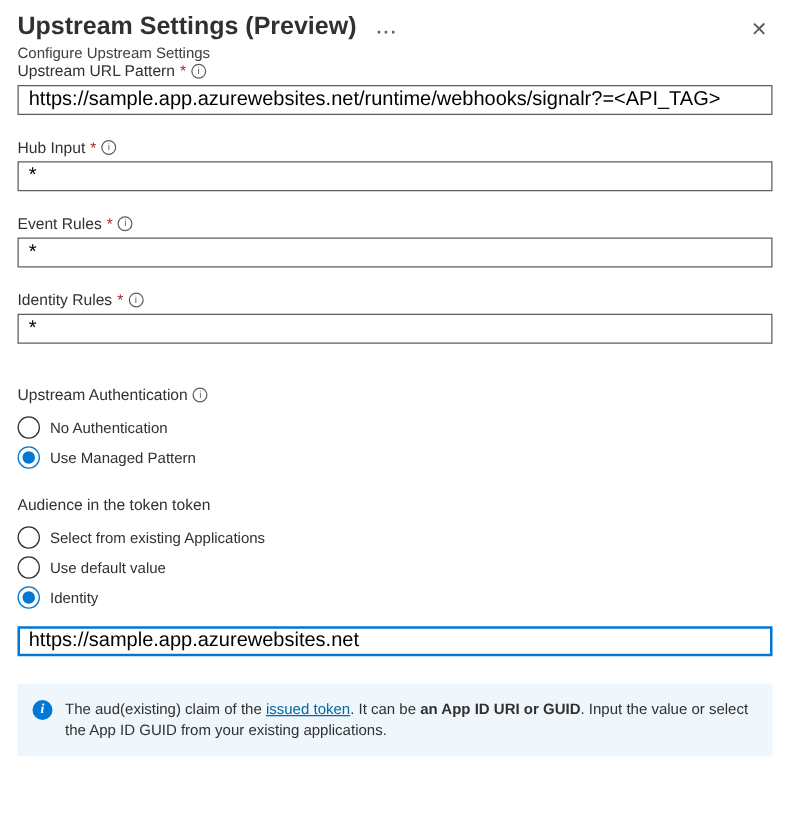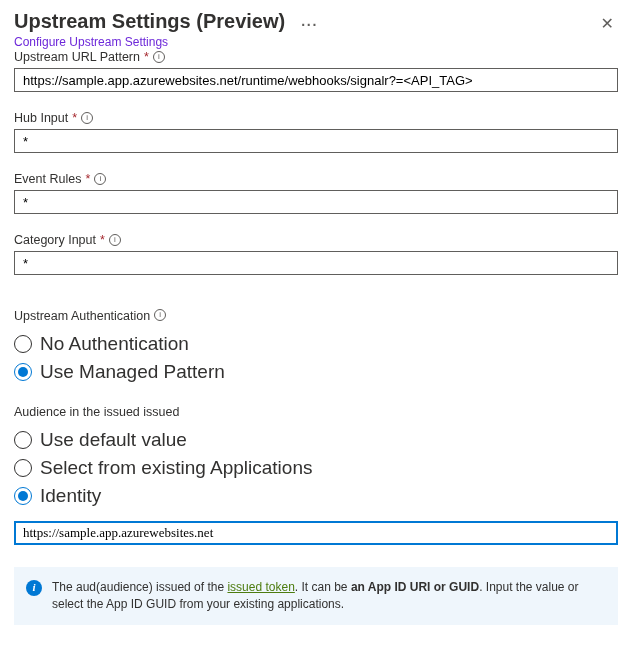--- a/index.html
+++ b/index.html
@@ -32,21 +32,21 @@
     letter-spacing: 1px;
   }
   .close-icon {
     font-size: 16px;
     color: #605e5c;
     cursor: pointer;
     padding: 4px;
   }
   .subtitle {
     font-size: 12px;
-    color: #6d28d9;
+    color: #404040;
     margin-top: 2px;
   }
   .form { }
   .field { margin-bottom: 18px; }
   .field-label {
     font-size: 12.5px;
     color: #323130;
     display: inline-flex;
     align-items: center;
     gap: 4px;
@@ -63,21 +63,21 @@
     border-radius: 50%;
     font-size: 8px;
     color: #605e5c;
     line-height: 1;
     cursor: pointer;
   }
   .text-input {
     width: 100%;
     border: 1px solid #605e5c;
     padding: 4px 8px;
-    font-size: 13px;
+    font-size: 16px;
     font-family: inherit;
     height: 24px;
     outline: none;
   }
   .text-input.focused {
     border: 2px solid #0078d4;
     padding: 3px 7px;
   }
   .radio-group { margin-top: 2px; }
   .radio-row {
@@ -98,27 +98,28 @@
     flex-shrink: 0;
   }
   .radio.checked { border-color: #0078d4; }
   .radio.checked::after {
     content: "";
     width: 10px;
     height: 10px;
     background: #0078d4;
     border-radius: 50%;
   }
-  .radio-label { font-size: 19px; }
+  .radio-label { font-size: 12px; }
   .section-label {
     font-size: 12.5px;
     color: #323130;
     margin-top: 16px;
     margin-bottom: 4px;
     display: inline-flex;
+    align-items: center;
     gap: 4px;
   }
   .info-box {
     background: #eff6fc;
     padding: 12px 14px 12px 12px;
     display: flex;
     gap: 10px;
     margin-top: 22px;
     font-size: 12px;
     line-height: 1.4;
@@ -133,23 +134,23 @@
     font-size: 11px;
     font-weight: bold;
     font-style: italic;
     font-family: Georgia, serif;
     display: inline-flex;
     align-items: center;
     justify-content: center;
     flex-shrink: 0;
     margin-top: 1px;
   }
-  .info-link { color: #4d7c0f; text-decoration: underline; cursor: pointer; }
+  .info-link { color: #0369a1; text-decoration: underline; cursor: pointer; }
   .bold { font-weight: 700; }
-  .spacer-input { margin-top: 14px; font-family: Liberation Serif, serif; }
+  .spacer-input { margin-top: 14px; }
 </style>
 </head>
 <body>
 
 <div class="header-row">
   <div class="title-block">
     <div class="title">
       <span>Upstream Settings (Preview)</span>
       <span class="ellipsis-icon">···</span>
     </div>
@@ -182,21 +183,21 @@
     <div class="field-label">
       <span>Event Rules</span>
       <span class="req">*</span>
       <span class="info-icon">i</span>
     </div>
     <input class="text-input" type="text" value="*" style="">
   </div>
 
   <div class="field">
     <div class="field-label">
-      <span>Category Input</span>
+      <span>Identity Rules</span>
       <span class="req">*</span>
       <span class="info-icon">i</span>
     </div>
     <input class="text-input" type="text" value="*" style="">
   </div>
 
   <div class="section-label">
     <span>Upstream Authentication</span>
     <span class="info-icon">i</span>
   </div>
@@ -205,43 +206,43 @@
       <span class="radio"></span>
       <span class="radio-label">No Authentication</span>
     </div>
     <div class="radio-row">
       <span class="radio checked"></span>
       <span class="radio-label">Use Managed Pattern</span>
     </div>
   </div>
 
   <div class="section-label">
-    <span>Audience in the issued issued</span>
+    <span>Audience in the token token</span>
   </div>
   <div class="radio-group">
+    <div class="radio-row">
+      <span class="radio"></span>
+      <span class="radio-label">Select from existing Applications</span>
+    </div>
     <div class="radio-row">
       <span class="radio"></span>
       <span class="radio-label">Use default value</span>
-    </div>
-    <div class="radio-row">
-      <span class="radio"></span>
-      <span class="radio-label">Select from existing Applications</span>
     </div>
     <div class="radio-row">
       <span class="radio checked"></span>
       <span class="radio-label">Identity</span>
     </div>
   </div>
 
   <div class="spacer-input">
     <input class="text-input focused" type="text" value="https://sample.app.azurewebsites.net" style="">
   </div>
 
   <div class="info-box">
     <span class="info-box-icon">i</span>
     <div>
-      <span>The aud(audience) issued of the </span><span class="info-link">issued token</span><span>. It can be </span><span class="bold">an App ID URI or GUID</span><span>. Input the value or select the App ID GUID from your existing applications.</span>
+      <span>The aud(existing) claim of the </span><span class="info-link">issued token</span><span>. It can be </span><span class="bold">an App ID URI or GUID</span><span>. Input the value or select the App ID GUID from your existing applications.</span>
     </div>
   </div>
 
   
 
 </div>
 
 </body></html>

